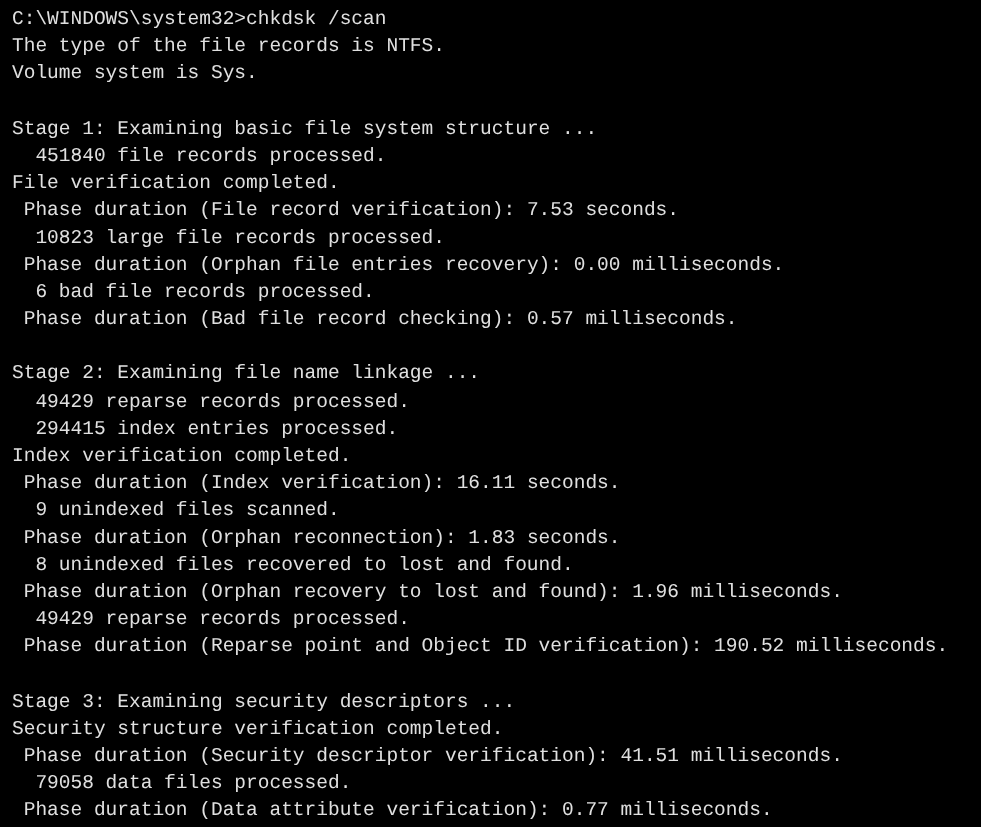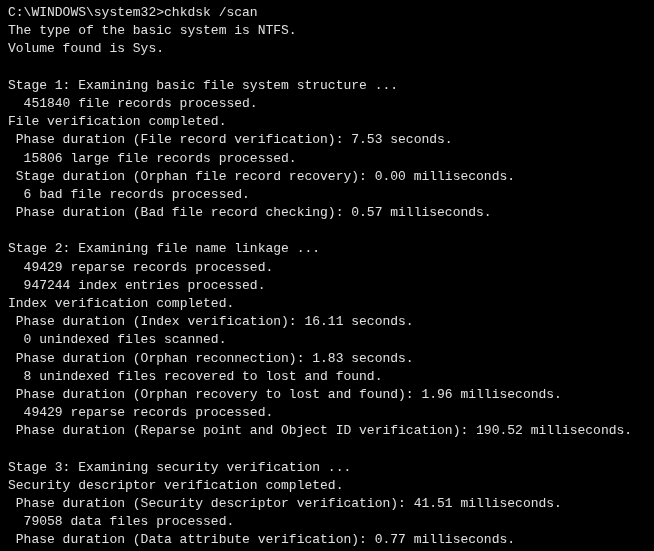--- a/index.html
+++ b/index.html
@@ -27,42 +27,42 @@
       padding-left: 2ch;
     }
     .blank {
       height: 1.4em;
     }
   </style>
 </head>
 <body>
 
 <div class="line"><span>C:\WINDOWS\system32&gt;</span><span>chkdsk /scan</span></div>
-<div class="line">The type of the basic system is NTFS.</div>
-<div class="line">Volume found is Sys.</div>
+<div class="line">The type of the file records is NTFS.</div>
+<div class="line">Volume system is Sys.</div>
 <div class="blank"></div>
 <div class="line">Stage 1: Examining basic file system structure ...</div>
 <div class="line indent-2">451840 file records processed.</div>
 <div class="line">File verification completed.</div>
 <div class="line indent-1">Phase duration (File record verification): 7.53 seconds.</div>
-<div class="line indent-2">15806 large file records processed.</div>
-<div class="line indent-1">Stage duration (Orphan file record recovery): 0.00 milliseconds.</div>
+<div class="line indent-2">10823 large file records processed.</div>
+<div class="line indent-1">Phase duration (Orphan file entries recovery): 0.00 milliseconds.</div>
 <div class="line indent-2">6 bad file records processed.</div>
 <div class="line indent-1">Phase duration (Bad file record checking): 0.57 milliseconds.</div>
 <div class="blank"></div>
 <div class="line">Stage 2: Examining file name linkage ...</div>
 <div class="line indent-2">49429 reparse records processed.</div>
-<div class="line indent-2">947244 index entries processed.</div>
+<div class="line indent-2">294415 index entries processed.</div>
 <div class="line">Index verification completed.</div>
 <div class="line indent-1">Phase duration (Index verification): 16.11 seconds.</div>
-<div class="line indent-2">0 unindexed files scanned.</div>
+<div class="line indent-2">9 unindexed files scanned.</div>
 <div class="line indent-1">Phase duration (Orphan reconnection): 1.83 seconds.</div>
 <div class="line indent-2">8 unindexed files recovered to lost and found.</div>
 <div class="line indent-1">Phase duration (Orphan recovery to lost and found): 1.96 milliseconds.</div>
 <div class="line indent-2">49429 reparse records processed.</div>
 <div class="line indent-1">Phase duration (Reparse point and Object ID verification): 190.52 milliseconds.</div>
 <div class="blank"></div>
-<div class="line">Stage 3: Examining security verification ...</div>
-<div class="line">Security descriptor verification completed.</div>
+<div class="line">Stage 3: Examining security descriptors ...</div>
+<div class="line">Security structure verification completed.</div>
 <div class="line indent-1">Phase duration (Security descriptor verification): 41.51 milliseconds.</div>
 <div class="line indent-2">79058 data files processed.</div>
 <div class="line indent-1">Phase duration (Data attribute verification): 0.77 milliseconds.</div>
 <div class="line">CHKDSK is verifying Usn Journal...</div>
 
 </body></html>

